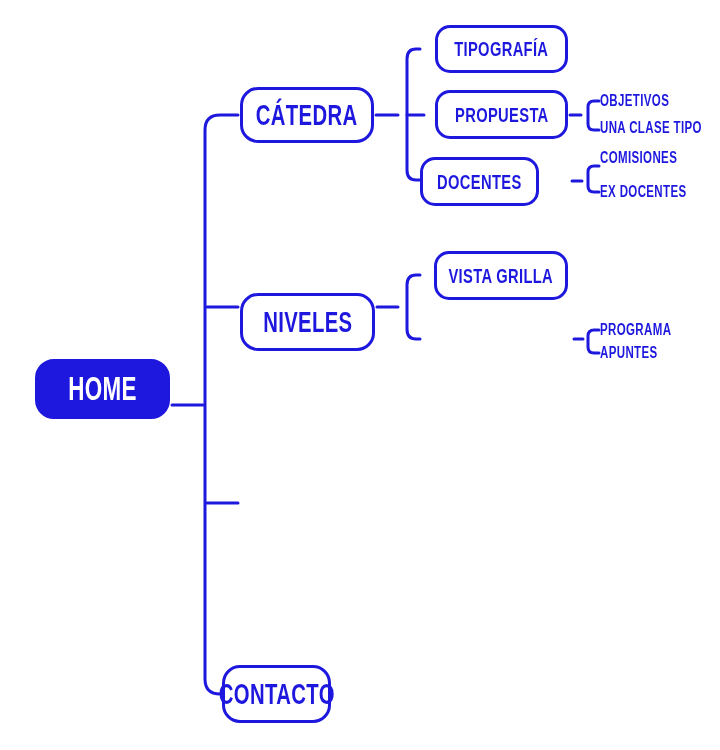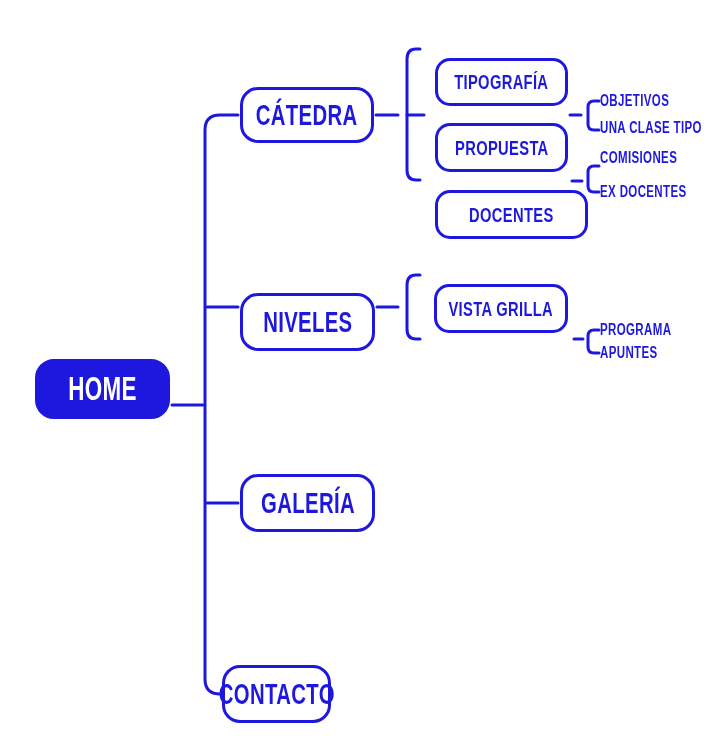--- a/index.html
+++ b/index.html
@@ -28,21 +28,21 @@
     align-items: center;
     justify-content: center;
     color: var(--accent);
   }
   .node.root {
     background: var(--accent);
     color: var(--root_text);
     border-color: var(--accent);
     border-radius: 19px;
   }
-  .node.lv2 { border-radius: 15px; margin-top: 33px; }
+  .node.lv2 { border-radius: 15px; }
   .cond {
     display: inline-block;
     font-weight: 700;
     white-space: nowrap;
     letter-spacing: 0.5px;
     transform: scaleX(0.70);
     transform-origin: center center;
   }
   .node.root .cond { font-size: 33px; transform: scaleX(0.68); }
   .node.lv1 .cond { font-size: 29px; }
@@ -96,34 +96,31 @@
   <div class="node root" style="left:35px; top:359px; width:135px; height:60px;">
     <span class="cond">HOME</span>
   </div>
 
   <div class="node lv1" style="left:240px; top:87px; width:134px; height:56px;">
     <span class="cond">CÁTEDRA</span>
   </div>
   <div class="node lv1" style="left:240px; top:278px; width:135px; height:58px;margin-top:15px;">
     <span class="cond">NIVELES</span>
   </div>
-  <div class="node lv1" style="left:240px; top:474px; width:135px; height:58px;">
-    <span class="cond">GALERÍA</span>
-  </div>
   <div class="node lv1" style="left:222px; top:665px; width:109px; height:58px;">
     <span class="cond">CONTACTO</span>
   </div>
 
   <div class="node lv2" style="left:435px; top:25px; width:133px; height:48px;">
     <span class="cond">TIPOGRAFÍA</span>
   </div>
   <div class="node lv2" style="left:435px; top:90px; width:133px; height:49px;">
     <span class="cond">PROPUESTA</span>
   </div>
-  <div class="node lv2" style="left:435px; top:157px; width:153px; height:49px;align-items:center;">
+  <div class="node lv2" style="left:420px; top:157px; width:119px; height:49px;align-items:center;">
     <span class="cond">DOCENTES</span>
   </div>
 
   <div class="node lv2" style="left:434px; top:251px; width:134px; height:49px;">
     <span class="cond">VISTA GRILLA</span>
   </div>
 
   <div class="leaf" style="left:600px; top:92px;">
     <span class="cond">OBJETIVOS</span>
   </div>

